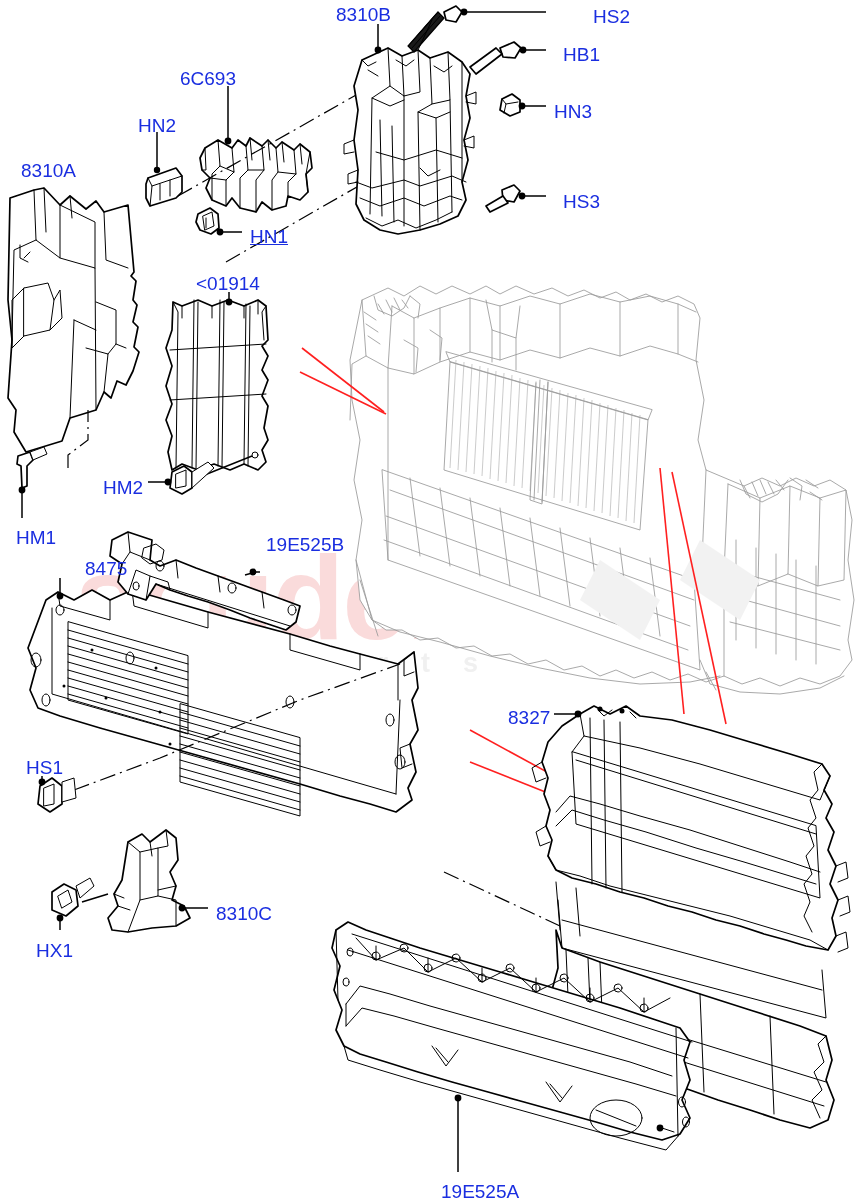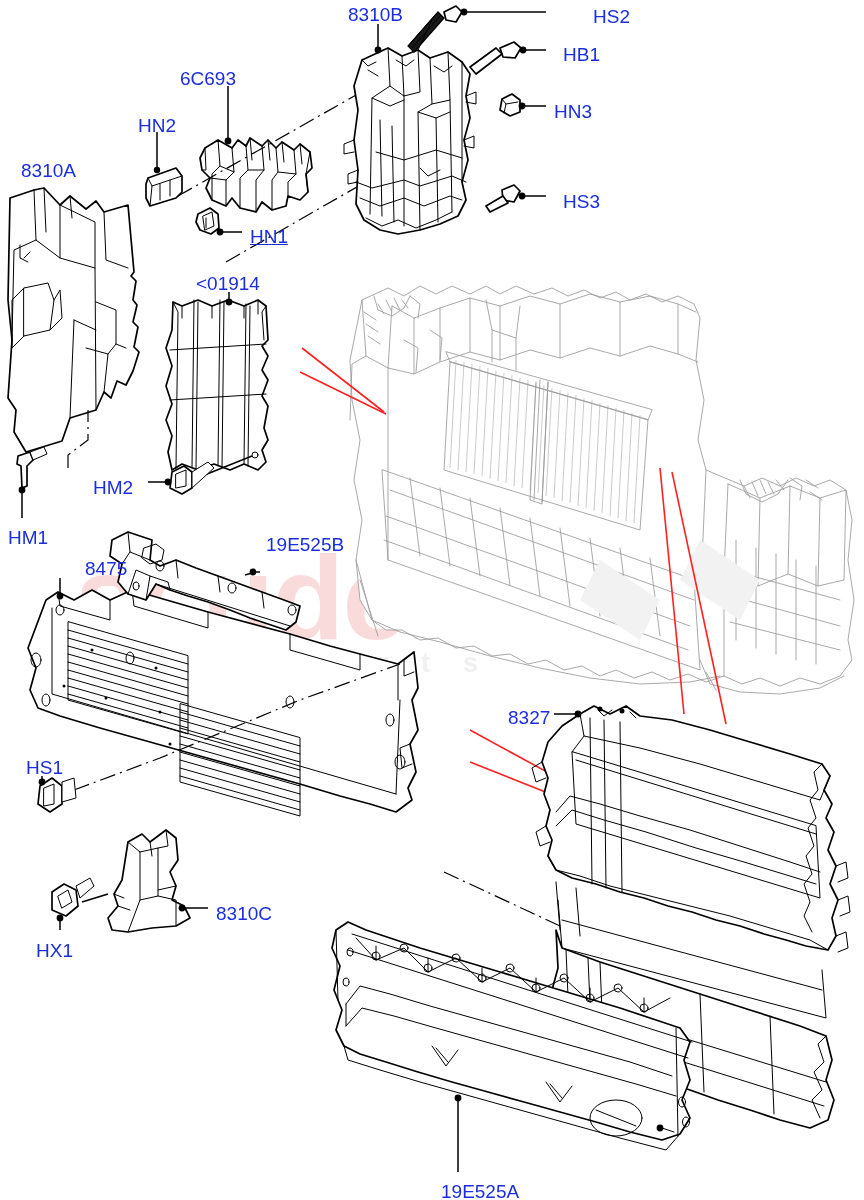--- a/index.html
+++ b/index.html
@@ -673,32 +673,32 @@
       <path class="t" d="M344,1046 L348,1060 L380,1070 L420,1082 L470,1096
                           L520,1110 L570,1124 L620,1138 L666,1150 L680,1134"></path>
       <circle class="blk" cx="458" cy="1098" r="3.4"></circle>
       <path class="lead" d="M458,1101 L458,1172"></path>
       <circle class="blk" cx="660" cy="1128" r="3.4"></circle>
       <path class="t" d="M662,1128 L674,1132"></path>
     </g>
 
   </svg>
 
-  <div class="lbl" style="left:348px;top:4px;text-align:right;">8310B</div>
+  <div class="lbl" style="left:336px;top:4px;text-align:right;">8310B</div>
   <div class="lbl" style="left:593px;top:6px;">HS2</div>
   <div class="lbl" style="left:563px;top:44px;">HB1</div>
   <div class="lbl" style="left:180px;top:68px;">6C693</div>
   <div class="lbl" style="left:554px;top:101px;">HN3</div>
   <div class="lbl" style="left:138px;top:115px;">HN2</div>
   <div class="lbl" style="left:21px;top:160px;">8310A</div>
   <div class="lbl" style="left:563px;top:191px;">HS3</div>
   <div class="lbl" style="left:250px;top:226px;text-decoration:underline;">HN1</div>
   <div class="lbl" style="left:196px;top:273px;text-align:right;">&lt;01914</div>
-  <div class="lbl" style="left:93px;top:477px;">HM2</div>
-  <div class="lbl" style="left:8px;top:527px;">HM1</div>
+  <div class="lbl" style="left:103px;top:477px;">HM2</div>
+  <div class="lbl" style="left:16px;top:527px;">HM1</div>
   <div class="lbl" style="left:38px;top:558px;margin-left:47px;">8475</div>
   <div class="lbl" style="left:266px;top:534px;">19E525B</div>
   <div class="lbl" style="left:508px;top:707px;">8327</div>
   <div class="lbl" style="left:26px;top:757px;">HS1</div>
   <div class="lbl" style="left:216px;top:903px;">8310C</div>
   <div class="lbl" style="left:36px;top:940px;">HX1</div>
   <div class="lbl" style="left:441px;top:1181px;">19E525A</div>
 
 </div>
 

